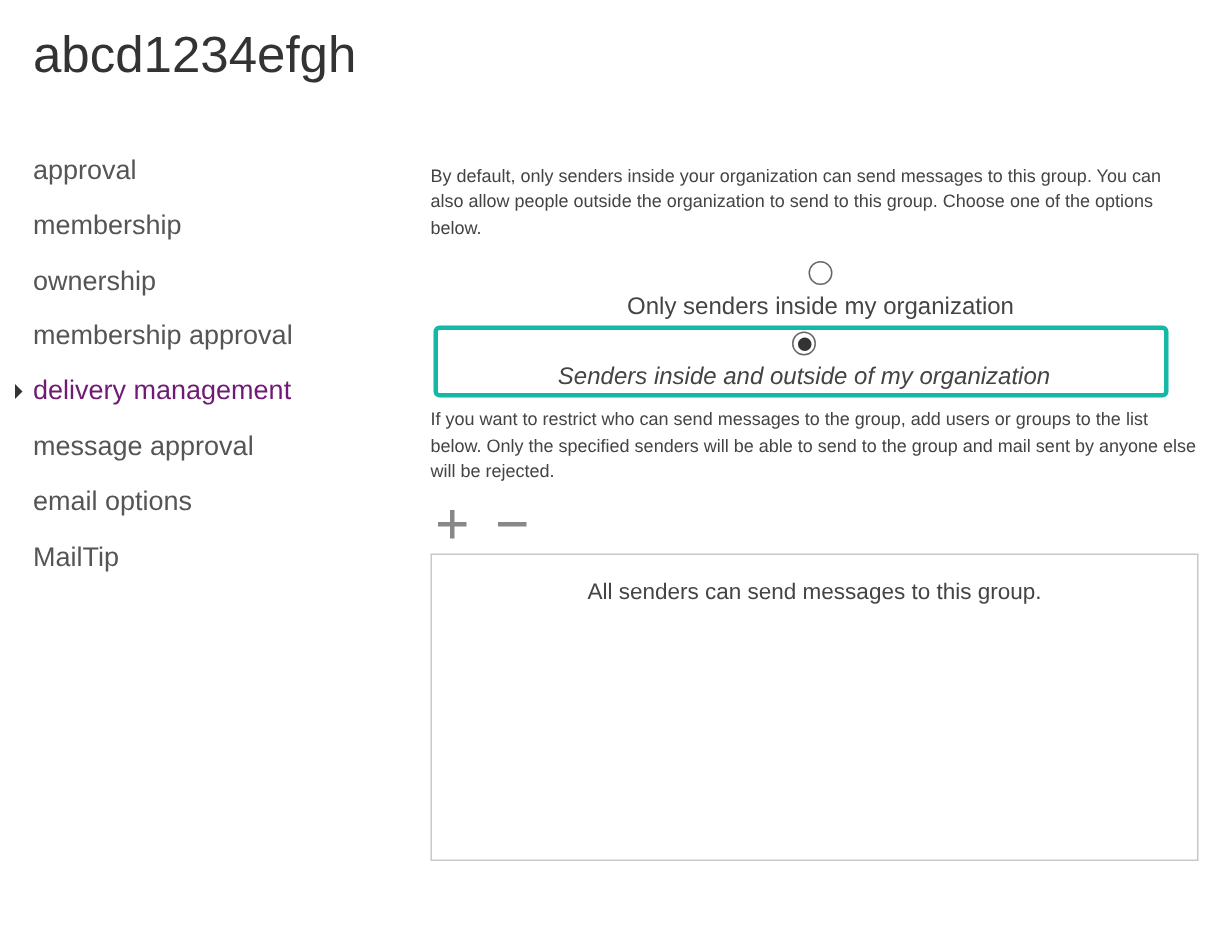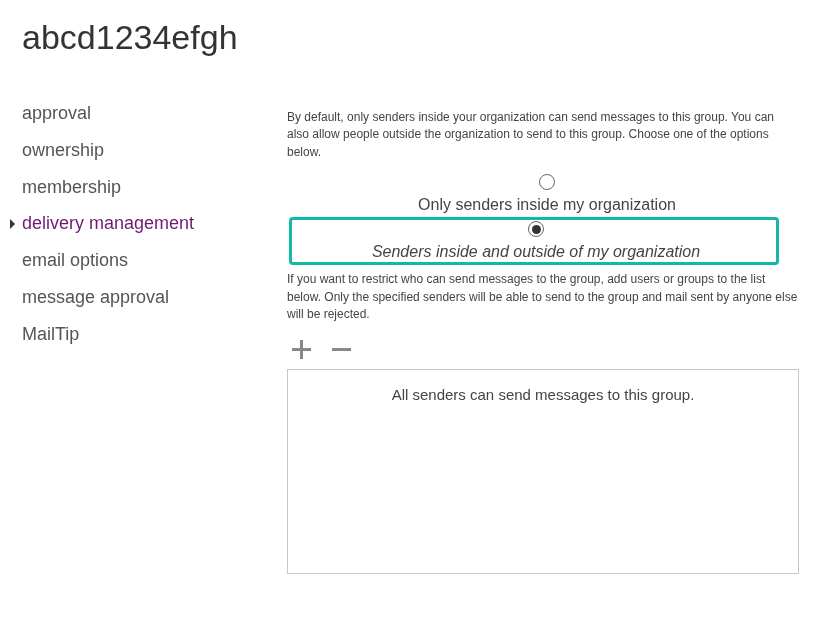--- a/index.html
+++ b/index.html
@@ -134,28 +134,29 @@
   </style>
 </head>
 <body>
 
 <h1 class="page-title">abcd1234efgh</h1>
 
 <div class="content-wrap">
 
   <nav class="sidebar">
     <div class="sidebar-item">approval</div>
+    <div class="sidebar-item">membership</div>
     <div class="sidebar-item">ownership</div>
-    <div class="sidebar-item">membership</div>
+    <div class="sidebar-item">membership approval</div>
     <div class="sidebar-item active">
       <span class="caret"></span>
       <span>delivery management</span>
     </div>
+    <div class="sidebar-item">message approval</div>
     <div class="sidebar-item">email options</div>
-    <div class="sidebar-item">message approval</div>
     <div class="sidebar-item">MailTip</div>
   </nav>
 
   <section class="main">
     <p class="desc">By default, only senders inside your organization can send messages to this group. You can also allow people outside the organization to send to this group. Choose one of the options below.</p>
 
     <div class="radio-group">
       <label class="radio-row">
         <span class="radio-outer"></span>
         <span>Only senders inside my organization</span>

